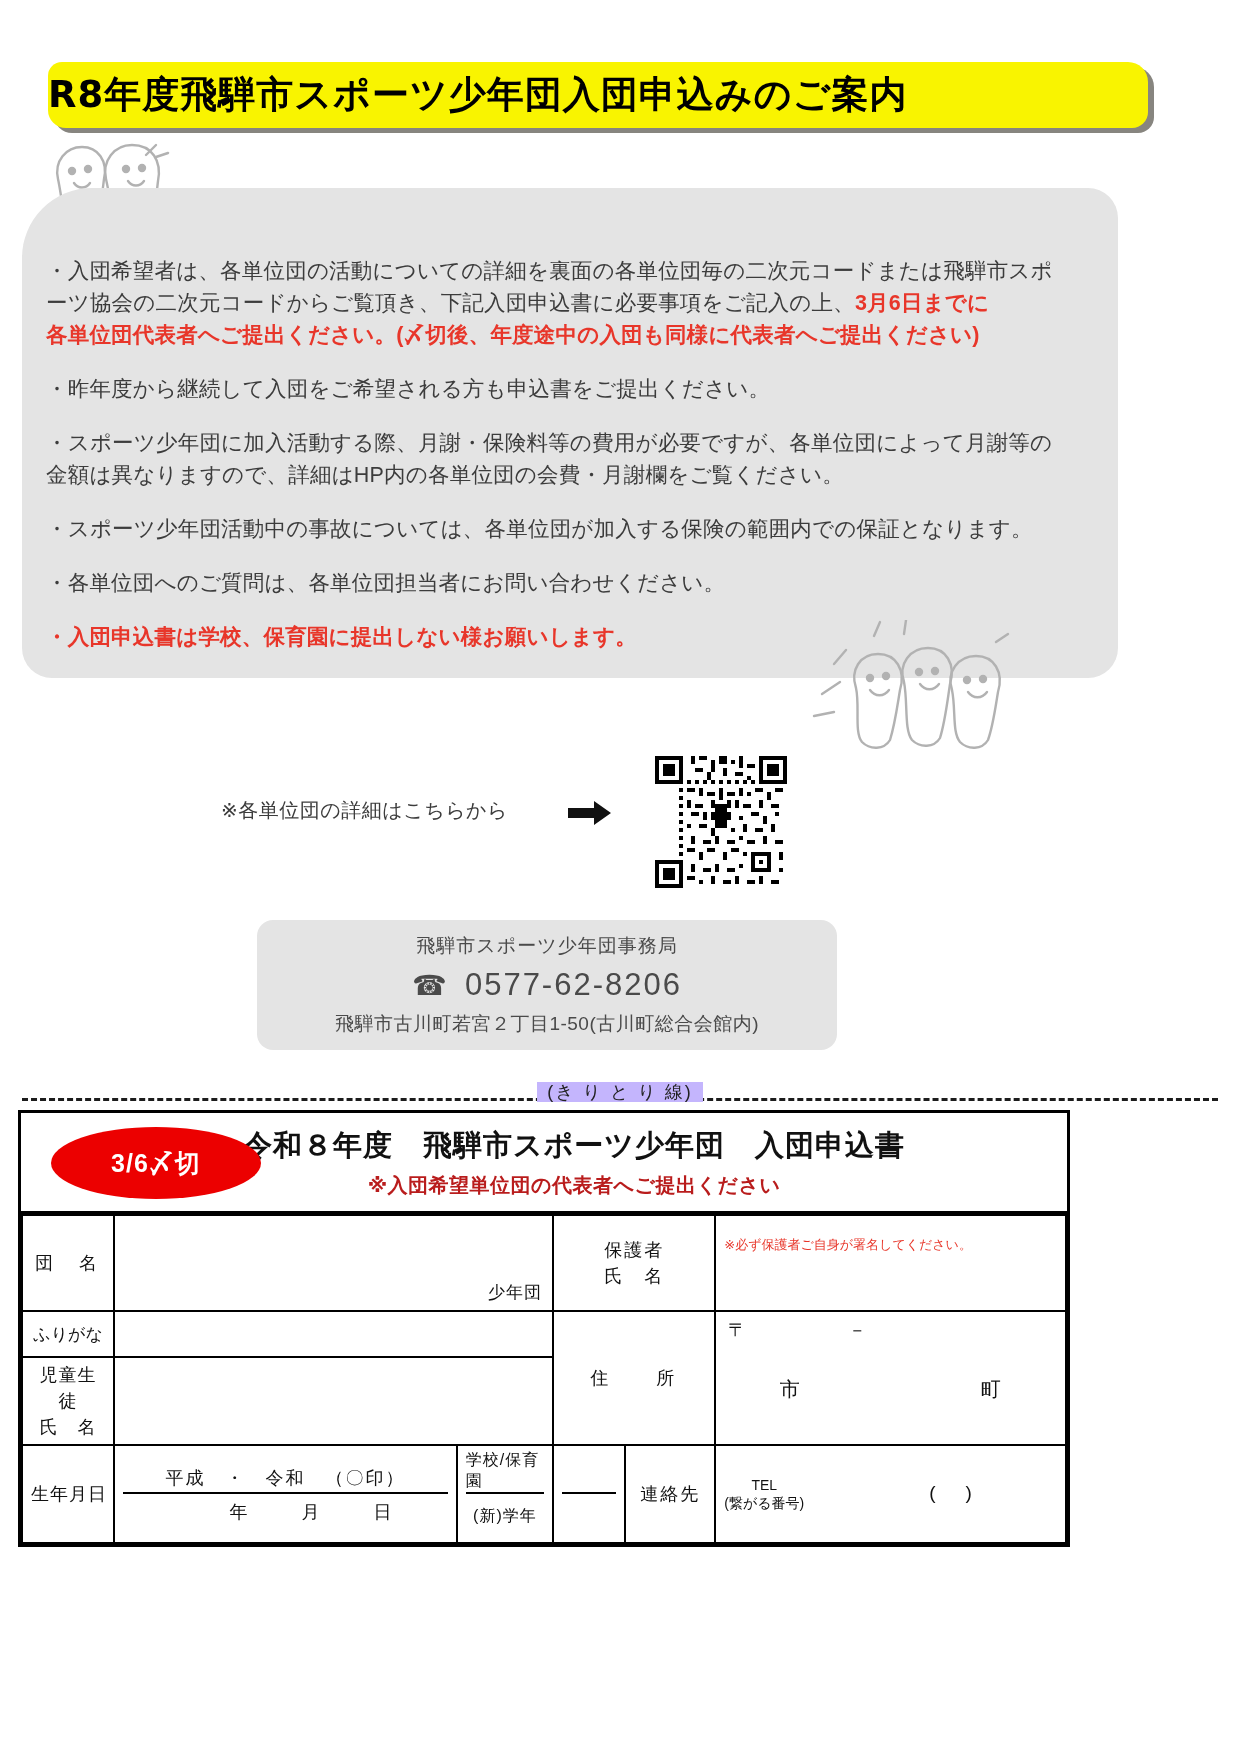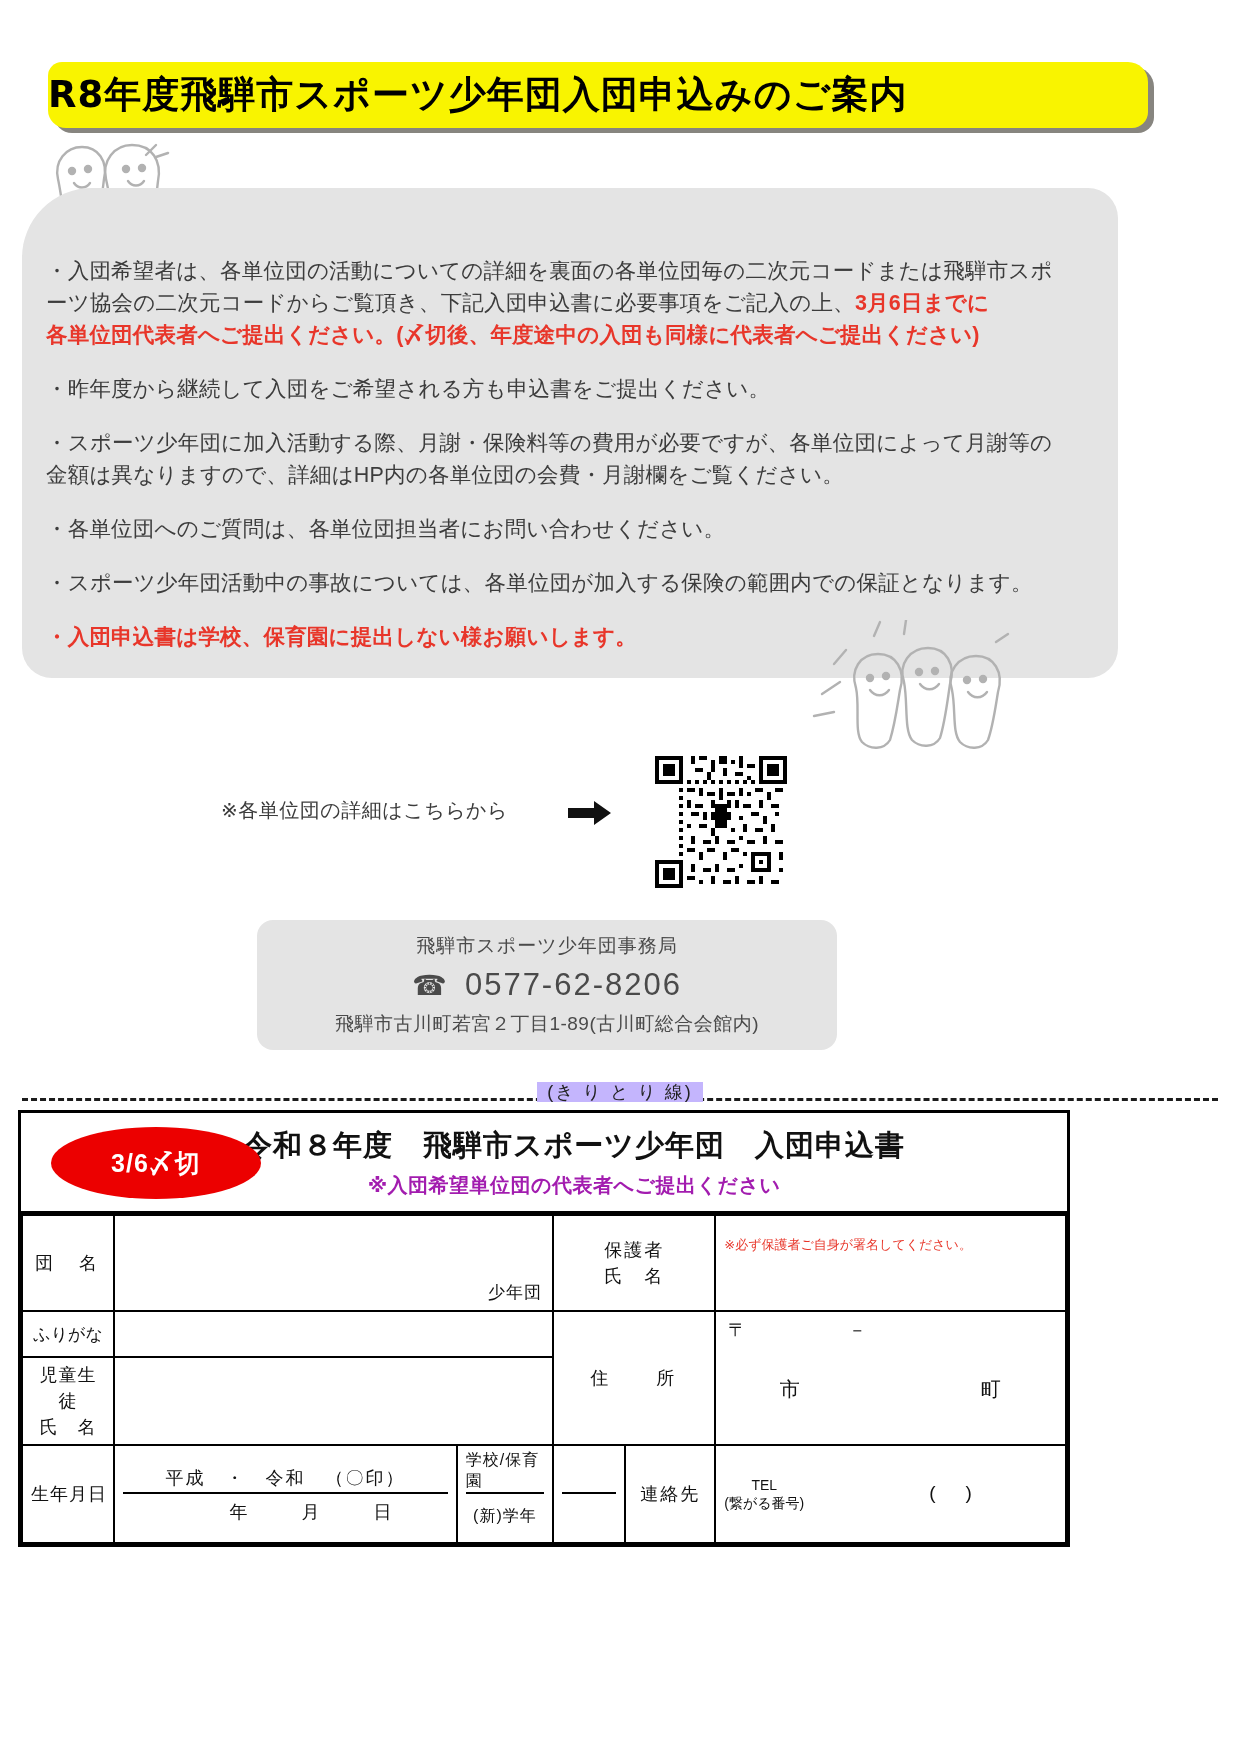--- a/index.html
+++ b/index.html
@@ -221,21 +221,21 @@
   }
   .form-title {
     font-size: 29px;
     font-weight: bold;
     color: #111;
     letter-spacing: 1px;
     white-space: nowrap;
   }
   .form-subtitle {
     font-size: 20px;
-    color: #a21caf;
+    color: #b91c1c;
     font-weight: bold;
     margin-top: 6px;
     letter-spacing: 0.5px;
   }
 
   table.form-table {
     border-collapse: collapse;
     width: 100%;
     table-layout: fixed;
   }
@@ -355,22 +355,22 @@
 
 <div class="notice-panel"></div>
 
 <div class="notice-body">
   <div class="bullet">
     <span>・入団希望者は、各単位団の活動についての詳細を裏面の各単位団毎の二次元コードまたは飛騨市スポーツ協会の二次元コードからご覧頂き、下記入団申込書に必要事項をご記入の上、</span><span class="red-strong">3月6日までに</span><br>
     <span class="red-strong">各単位団代表者へご提出ください。(〆切後、年度途中の入団も同様に代表者へご提出ください)</span>
   </div>
   <div class="bullet">・昨年度から継続して入団をご希望される方も申込書をご提出ください。</div>
   <div class="bullet">・スポーツ少年団に加入活動する際、月謝・保険料等の費用が必要ですが、各単位団によって月謝等の金額は異なりますので、詳細はHP内の各単位団の会費・月謝欄をご覧ください。</div>
+  <div class="bullet">・スポーツ少年団活動中の事故については、各単位団が加入する保険の範囲内での保証となります。</div>
   <div class="bullet">・各単位団へのご質問は、各単位団担当者にお問い合わせください。</div>
-  <div class="bullet">・スポーツ少年団活動中の事故については、各単位団が加入する保険の範囲内での保証となります。</div>
   <div class="bullet-red">・入団申込書は学校、保育園に提出しない様お願いします。</div>
 </div>
 
 <svg class="doodle doodle-right" width="215" height="140" viewBox="0 0 215 140">
   <g fill="none" stroke="#b2b2b2" stroke-width="2.4" stroke-linecap="round" stroke-linejoin="round">
     <path d="M56 68 C50 50 60 34 78 34 C96 34 106 50 100 70 C97 88 95 104 90 120 C84 130 70 130 62 122 C54 112 60 86 56 68 Z"></path>
     <path d="M104 62 C98 44 110 28 128 28 C146 28 156 44 150 64 C147 84 145 102 140 118 C134 128 120 128 112 120 C104 110 108 82 104 62 Z"></path>
     <path d="M152 70 C146 52 158 36 176 36 C194 36 204 52 198 72 C195 90 193 106 188 120 C182 130 168 130 160 122 C152 112 156 90 152 70 Z"></path>
     <circle cx="70" cy="58" r="3" fill="#b2b2b2"></circle>
     <circle cx="86" cy="56" r="3" fill="#b2b2b2"></circle>
@@ -524,21 +524,21 @@
     <rect x="18" y="11" width="1" height="2"></rect>
   </g>
 </svg>
 
 <div class="contact-box">
   <div class="contact-name">飛騨市スポーツ少年団事務局</div>
   <div class="contact-tel">
     <span class="tel-glyph">☎</span>
     <span>0577-62-8206</span>
   </div>
-  <div class="contact-address">飛騨市古川町若宮２丁目1-89(古川町総合会館内)</div>
+  <div class="contact-address">飛騨市古川町若宮２丁目1-50(古川町総合会館内)</div>
 </div>
 
 <div class="cutline"></div>
 <div class="cutline-label">
   <span>(き り と り 線)</span>
 </div>
 
 <div class="form-frame">
 
   <div class="form-header">

